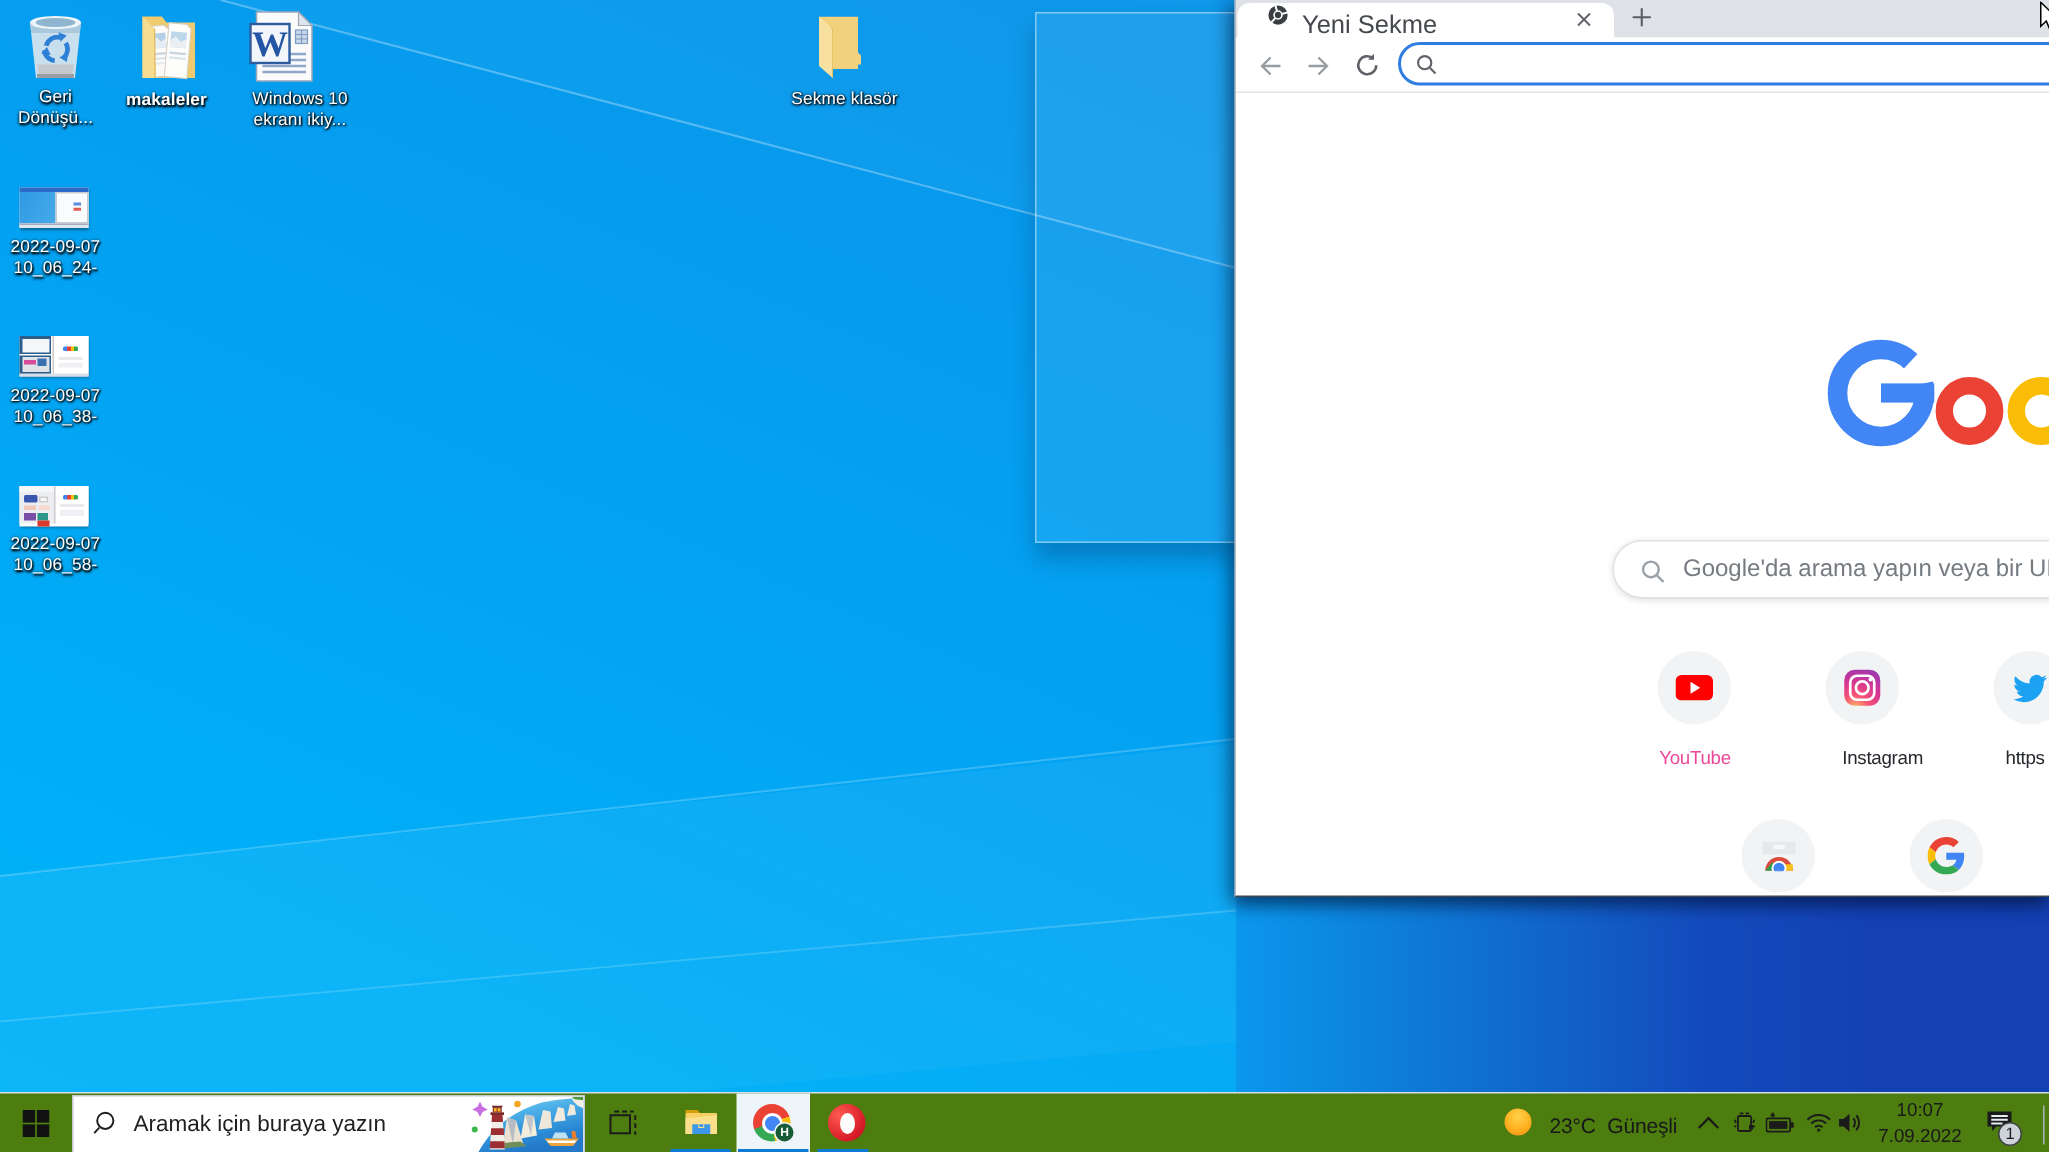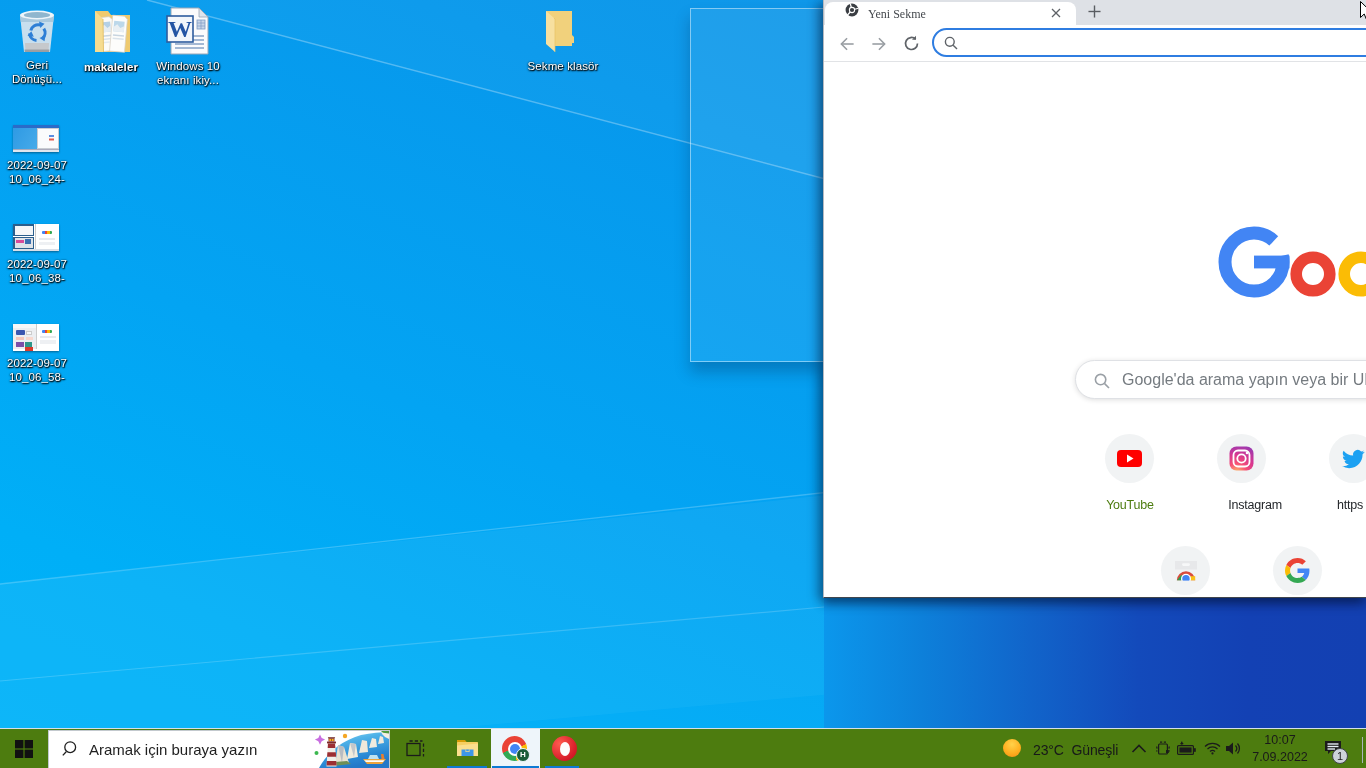--- a/index.html
+++ b/index.html
@@ -87,21 +87,21 @@
       <line x1="11" y1="37" x2="40" y2="37"></line>
         <line x1="11" y1="41" x2="40" y2="41"></line>
     </g>
     <rect x="33" y="13" width="8" height="9" fill="#c9d6e8" stroke="#7e9cc4" stroke-width="0.8"></rect>
     <line x1="33" y1="16" x2="41" y2="16" stroke="#7e9cc4" stroke-width="0.7"></line>
     <line x1="33" y1="19" x2="41" y2="19" stroke="#7e9cc4" stroke-width="0.7"></line>
     <line x1="37" y1="13" x2="37" y2="22" stroke="#7e9cc4" stroke-width="0.7"></line>
     <rect x="3" y="9" width="26" height="26" fill="#f2f6fb" stroke="#2d5c9e" stroke-width="1.6"></rect>
     <text x="16" y="30" font-family="Liberation Serif, serif" font-size="24" font-weight="bold" fill="#2455a4" text-anchor="middle">W</text>
   </svg>
-  <div class="iconlabel" style="left:150px;top:59px;width:76px;">Windows 10
+  <div class="iconlabel" style="left:162px;top:59px;width:76px;">Windows 10
 ekranı ikiy...</div>
 
   <svg style="position:absolute;left:546px;top:11px" width="28" height="42" viewBox="0 0 28 42">
     <path d="M0 0 L26 0 L26 24 L28 26 L28 32 L26 32 L26 35 L9 35 L9 38 Z" fill="#f1d17c"></path>
     <path d="M0 0 L8 7 L9 8 L9 41 L8 40 L0 33 Z" fill="#f7e0a0"></path>
     <path d="M8 7 L9 8 L9 41" fill="none" stroke="#e6c264" stroke-width="0.7"></path>
   </svg>
   <div class="iconlabel" style="left:525px;top:59px;width:76px;">Sekme klasör</div>
 
   <div class="thumb" style="left:13px;top:125px;">
@@ -166,21 +166,21 @@
   <svg style="position:absolute;left:21px;top:3px" width="14" height="14" viewBox="0 0 24 24">
     <circle cx="12" cy="12" r="11" fill="#3a3e43"></circle>
     <g stroke="#fff" stroke-width="2.2">
       <line x1="12" y1="12" x2="23" y2="9"></line>
       <line x1="12" y1="12" x2="4" y2="21"></line>
       <line x1="12" y1="12" x2="9" y2="1"></line>
     </g>
     <circle cx="12" cy="12" r="5.4" fill="#fff"></circle>
     <circle cx="12" cy="12" r="3.6" fill="#3a3e43"></circle>
   </svg>
-  <div style="position:absolute;left:44px;top:6.5px;font-size:12px;color:#45494e;font-family:Liberation Serif, serif;">Yeni Sekme</div>
+  <div style="position:absolute;left:44px;top:6.5px;font-size:17px;color:#45494e;">Yeni Sekme</div>
 
   <svg style="position:absolute;left:227px;top:8px" width="10" height="10" viewBox="0 0 10 10" stroke="#5f6368" stroke-width="1.3">
     <line x1="1" y1="1" x2="9" y2="9"></line>
       <line x1="9" y1="1" x2="1" y2="9"></line>
   </svg>
 
   <svg style="position:absolute;left:264px;top:5px" width="13" height="13" viewBox="0 0 14 14" stroke="#5a5d62" stroke-width="1.5">
     <line x1="7" y1="0.5" x2="7" y2="13.5"></line>
       <line x1="0.5" y1="7" x2="13.5" y2="7"></line>
   </svg>
@@ -226,21 +226,21 @@
     </svg>
     <div style="position:absolute;left:46px;top:10px;font-size:16px;color:#757b80;">Google'da arama yapın veya bir UR</div>
   </div>
 
   <div style="position:absolute;left:281px;top:434px;width:49px;height:49px;border-radius:50%;background:#f1f3f4;">
     <svg style="position:absolute;left:12px;top:16px" width="25" height="17" viewBox="0 0 25 17">
       <rect x="0" y="0" width="25" height="17" rx="4" fill="#f00"></rect>
       <path d="M10 4.5 L16.5 8.5 L10 12.5 Z" fill="#fff"></path>
     </svg>
   </div>
-  <div class="ntp-label" style="position:absolute;left:266px;top:498px;width:80px;text-align:center;font-size:12.5px;color:#4d7c0f;letter-spacing:-0.2px;">YouTube</div>
+  <div class="ntp-label" style="position:absolute;left:266px;top:498px;width:80px;text-align:center;font-size:12.5px;color:#ec4899;letter-spacing:-0.2px;">YouTube</div>
   <div style="position:absolute;left:393px;top:434px;width:49px;height:49px;border-radius:50%;background:#f1f3f4;">
     <svg style="position:absolute;left:12px;top:12px" width="25" height="25" viewBox="0 0 25 25">
       <defs>
         <radialGradient id="ig" cx="0.3" cy="1.1" r="1.3">
           <stop offset="0" stop-color="#fdc468"></stop>
             <stop offset="0.3" stop-color="#f75274"></stop>
           <stop offset="0.6" stop-color="#d53692"></stop>
             <stop offset="1" stop-color="#8a3ab9"></stop>
         </radialGradient>
       </defs>

